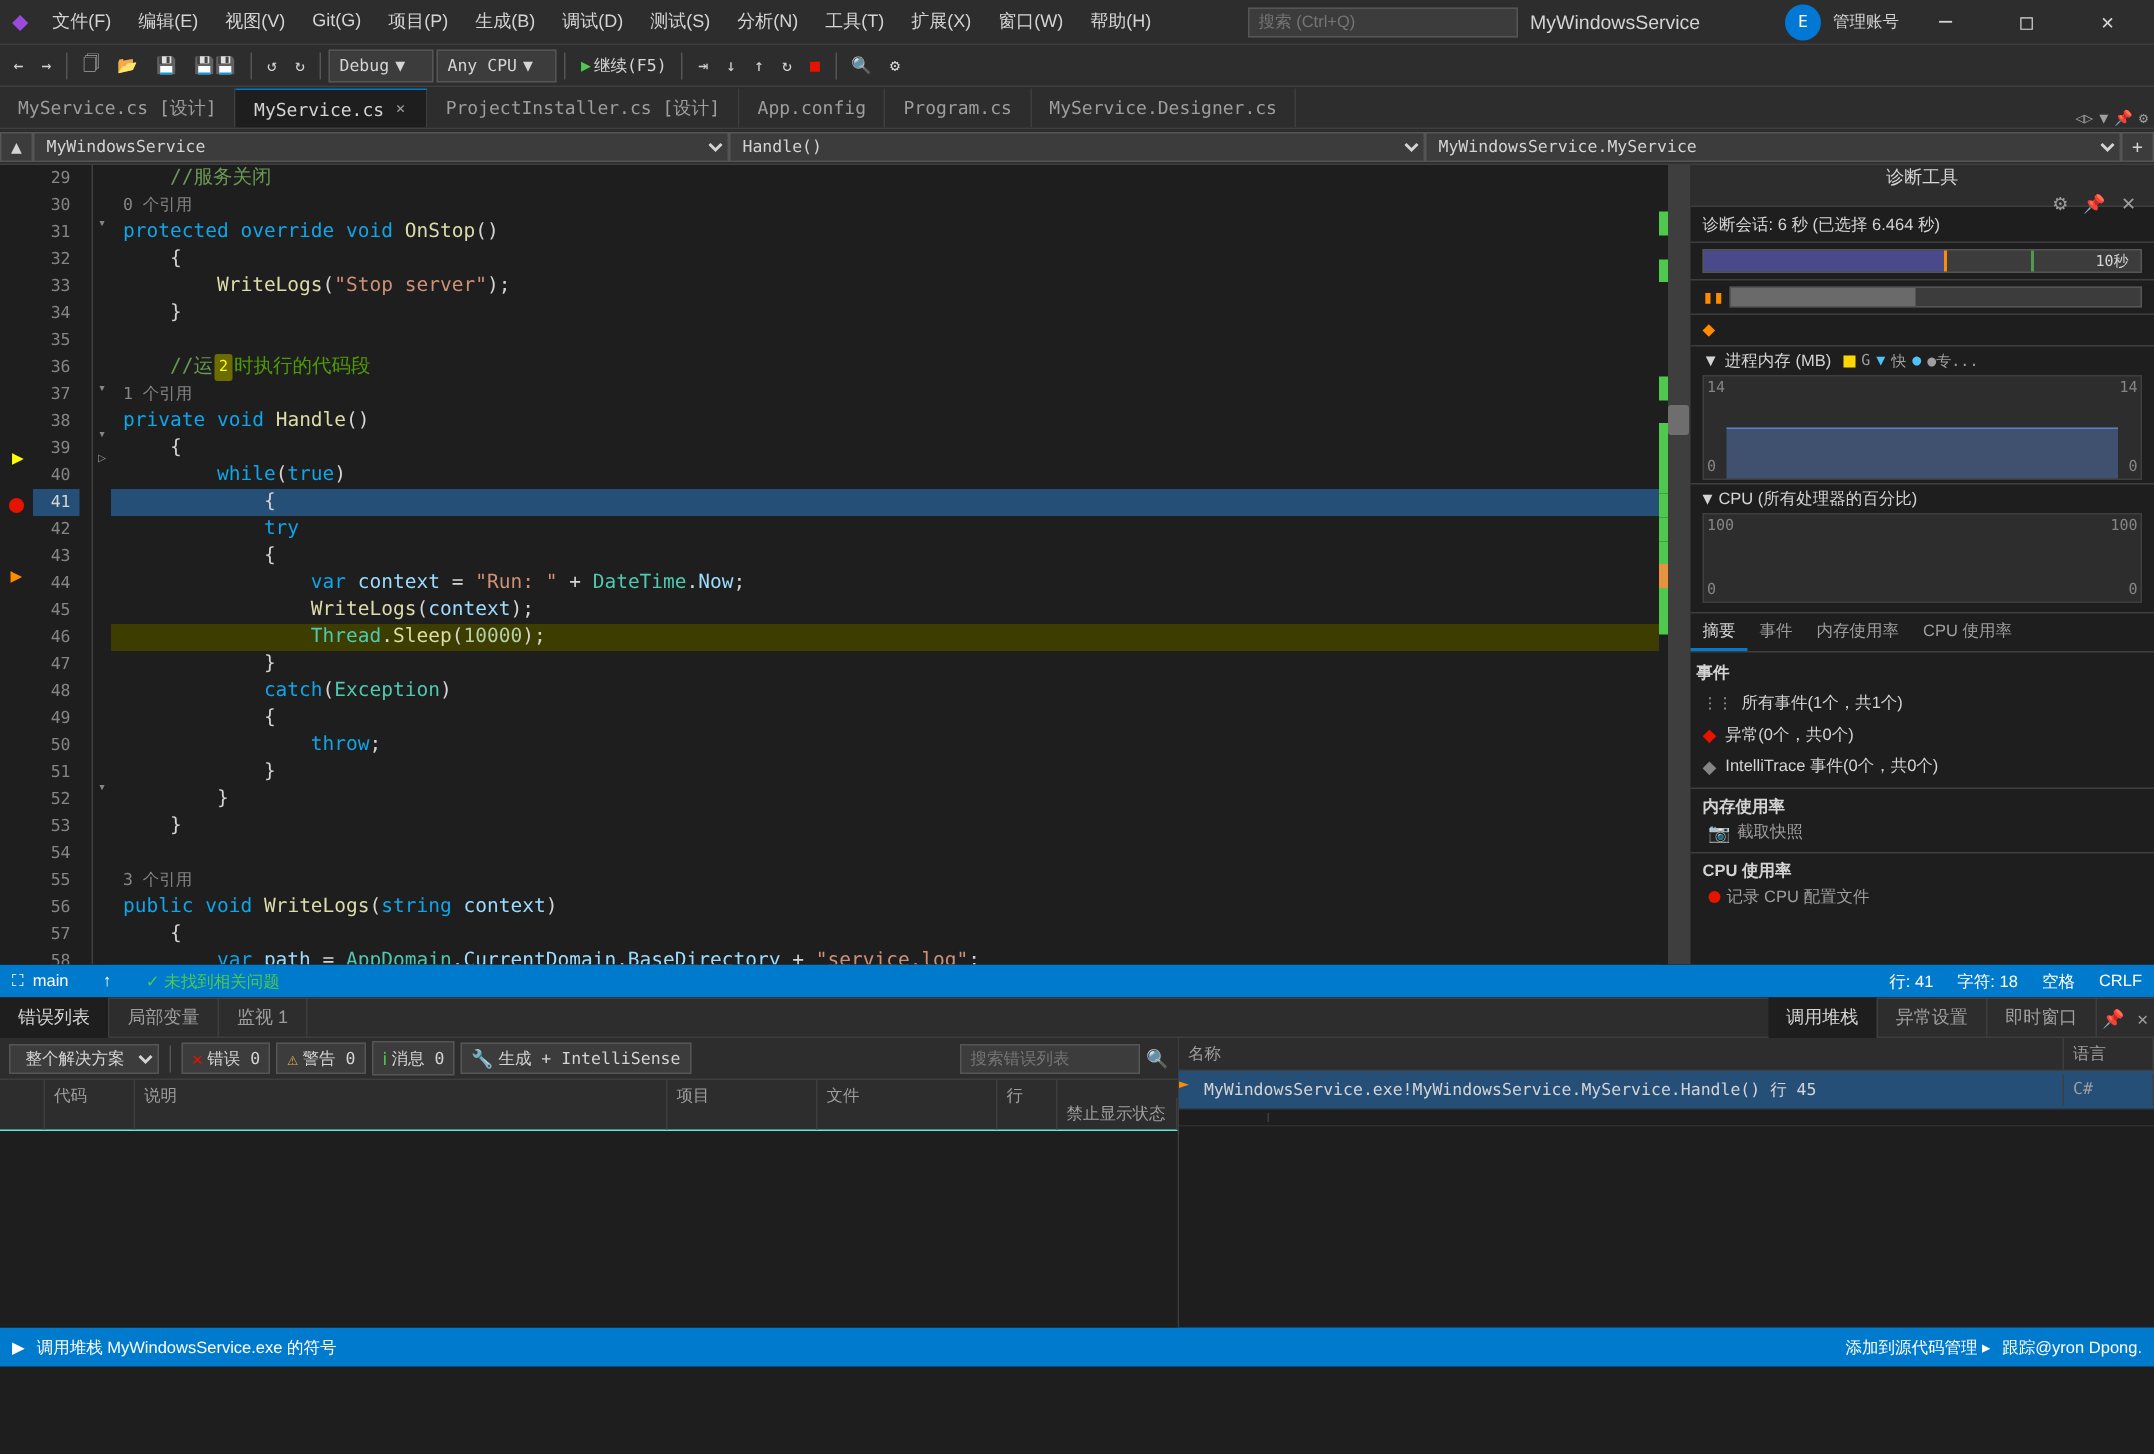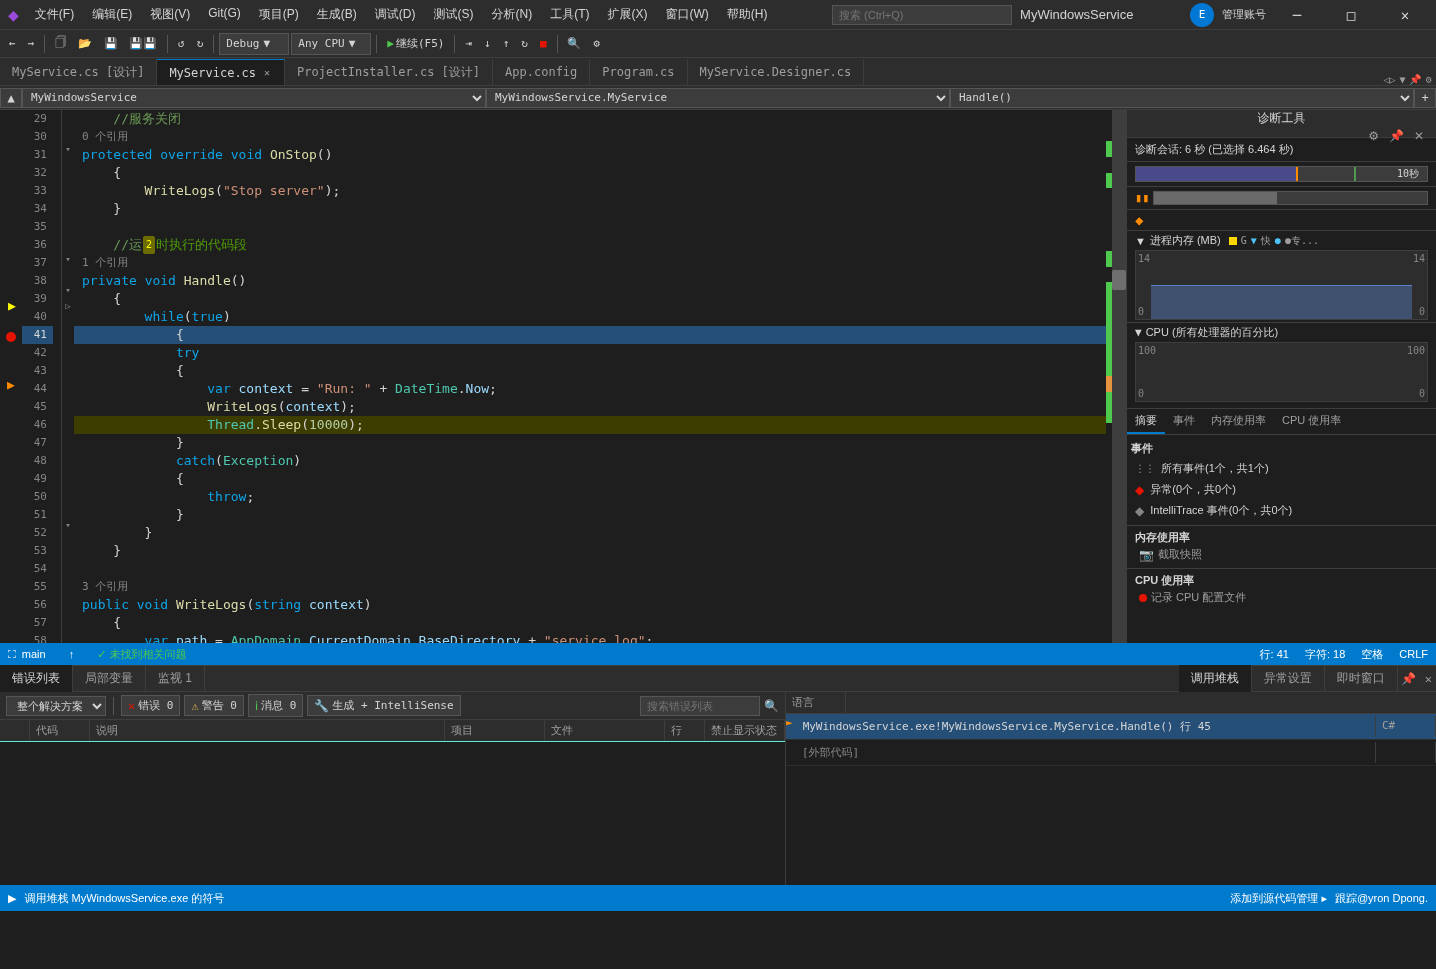--- a/index.html
+++ b/index.html
@@ -86,21 +86,21 @@
     .warn-icon { color: #e6b450; font-size: 12px; }
     .info-icon { color: #4ec94e; font-size: 12px; }
     .msg-icon { color: #9e9e9e; font-size: 12px; }
     .error-header { display: flex; background: #2d2d2d; border-bottom: 1px solid #5eead4; font-size: 11px; color: #9e9e9e; font-family: 'Microsoft YaHei', sans-serif; }
     .error-col { padding: 3px 6px; border-right: 1px solid #3e3e3e; }
     .error-col.code { width: 60px; }
     .error-col.desc { flex: 1; }
     .error-col.proj { width: 100px; }
     .error-col.file { width: 120px; }
     .error-col.line { width: 40px; }
-    .error-col.suppress { width: 80px; }
+    .error-col.suppress { width: 80px; margin-top: 12px; }
     .search-error { height: 20px; padding: 0 6px; background: #3c3c3c; border: 1px solid #555; color: #d4d4d4; font-size: 11px; width: 120px; font-family: 'Microsoft YaHei', sans-serif; }
     
     
     .call-stack { width: 650px; display: flex; flex-direction: column; }
     .call-stack-header { display: flex; background: #2d2d2d; border-bottom: 1px solid #3e3e3e; font-size: 11px; color: #9e9e9e; font-family: 'Microsoft YaHei', sans-serif; }
     .cs-col { padding: 3px 6px; border-right: 1px solid #3e3e3e; }
     .cs-col.name { flex: 1; }
     .cs-col.lang { width: 60px; }
     .cs-row { display: flex; font-size: 11px; color: #d4d4d4; font-family: 'Consolas', monospace; padding: 2px 0; border-bottom: 1px solid #2d2d2d; }
     .cs-row.active { background: #264f78; }
@@ -231,24 +231,24 @@
     <span style="font-size:10px;color:#9e9e9e;cursor:pointer;margin-left:4px;">⚙</span>
   </div>
 </div>
 
 <div class="dropdown-bar">
   <div class="dd-btn">▲</div>
   <select class="dd-select">
     <option>MyWindowsService</option>
   </select>
   <select class="dd-select">
-    <option>MyWindowsService.MyService</option>
+    <option>Handle()</option>
   </select>
   <select class="dd-select">
-    <option>Handle()</option>
+    <option>MyWindowsService.MyService</option>
   </select>
   <div class="dd-btn">+</div>
 </div>
 
 <div class="main-area">
 
   <div class="editor-area">
     <div class="code-container">
 
       <div class="side-gutter" style="width:22px;background:#1e1e1e;display:flex;flex-direction:column;align-items:center;padding-top:0;">
@@ -785,32 +785,32 @@
         <div class="error-col file">文件</div>
         <div class="error-col line">行</div>
         <div class="error-col suppress">禁止显示状态</div>
       </div>
 
       <div style="flex:1;background:#1e1e1e;"></div>
     </div>
 
     <div class="call-stack">
       <div class="call-stack-header">
+        <div class="cs-col name">名称</div>
         <div class="cs-col lang">语言</div>
       </div>
       <div class="cs-content">
 
         <div class="cs-row active">
           <span class="cs-arrow">►</span>
           <span class="cs-col name" style="font-size:11px;font-family:'Consolas',monospace;color:#d4d4d4;">MyWindowsService.exe!MyWindowsService.MyService.Handle() 行 45</span>
           <span class="cs-col lang cs-lang">C#</span>
         </div>
 
         <div class="cs-row">
-          <span class="cs-col name cs-dim" style="padding-left:16px;font-size:11px;font-family:'Consolas',monospace;">[外部代码]</span>
           <span class="cs-col lang cs-lang"></span>
         </div>
       </div>
     </div>
   </div>
 </div>
 
 <div style="height:26px;background:#007acc;display:flex;align-items:center;padding:0 8px;font-size:11px;color:white;font-family:'Microsoft YaHei',sans-serif;">
   <span style="margin-right:8px;">▶</span>
   <span>调用堆栈 MyWindowsService.exe 的符号</span>

